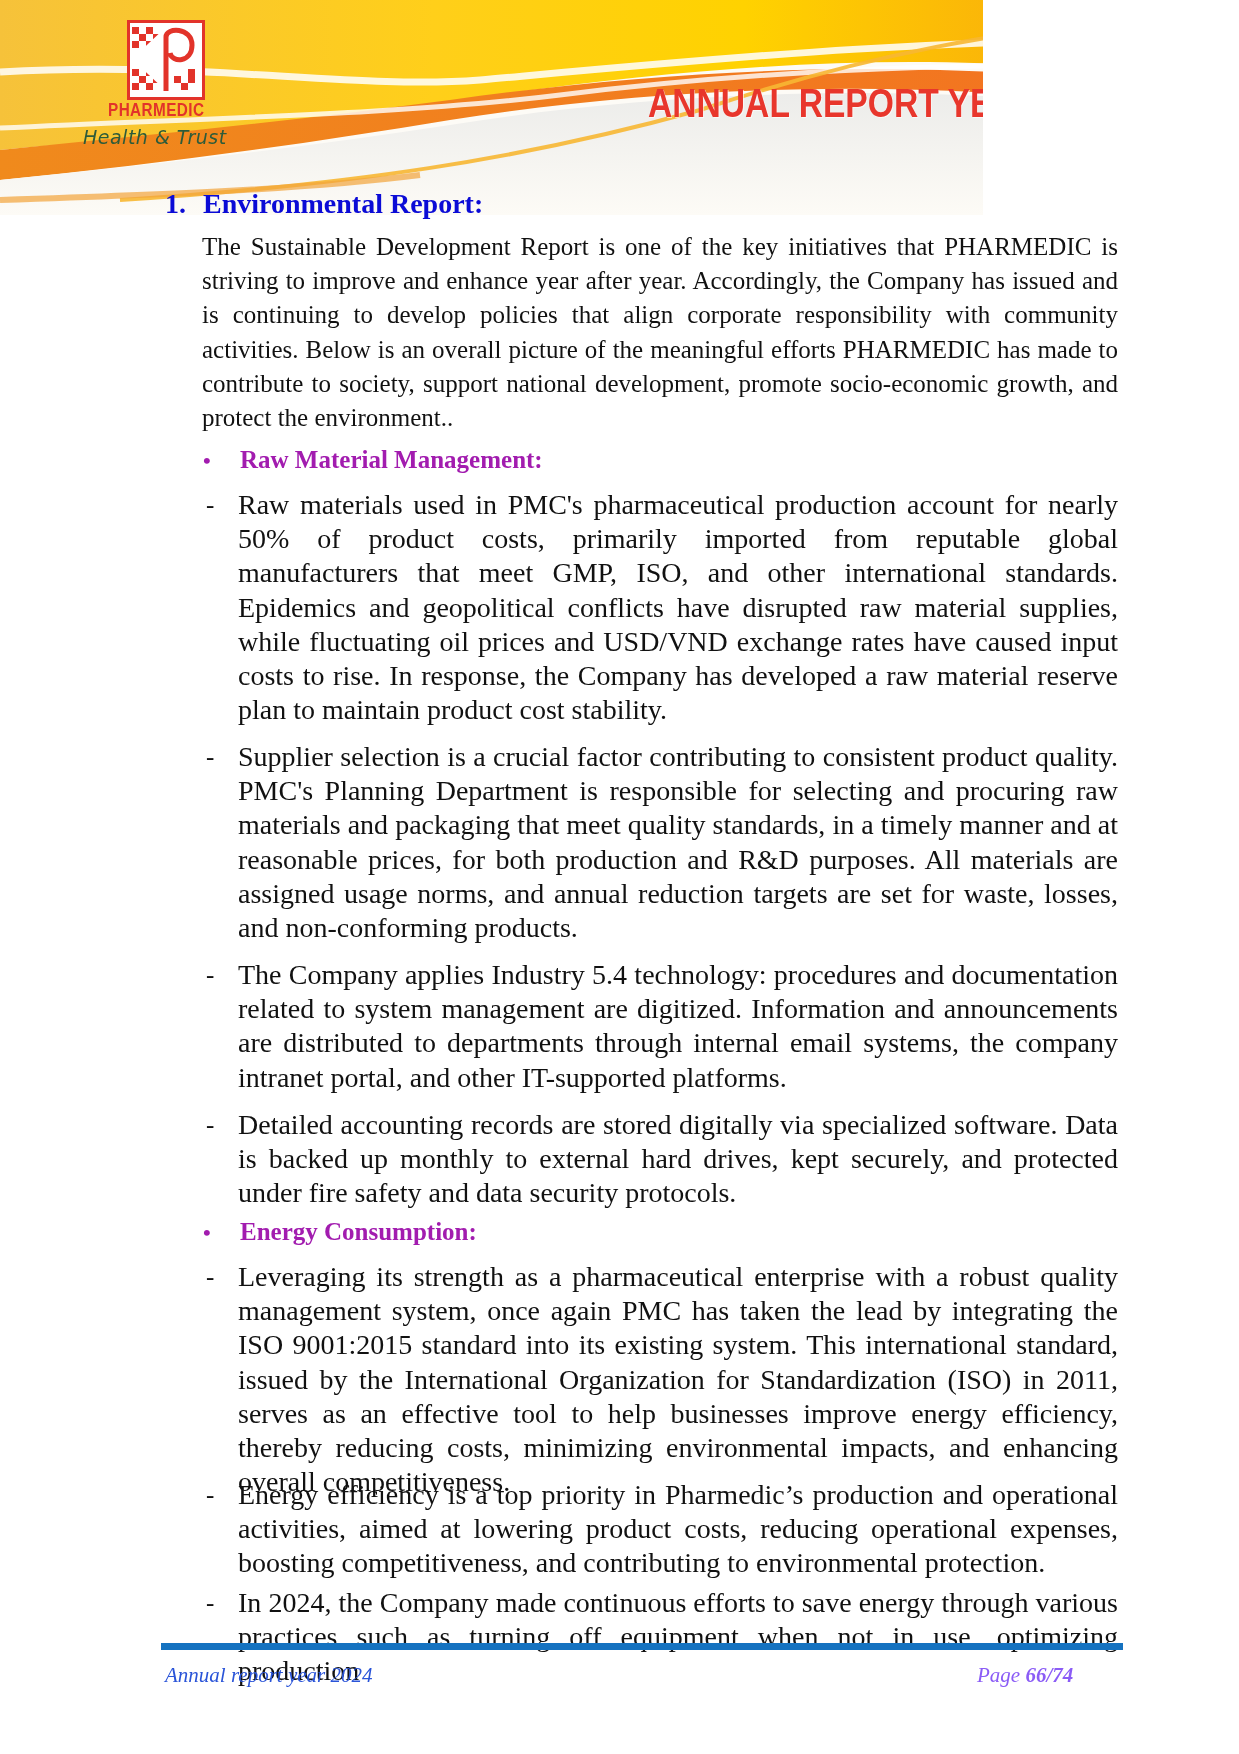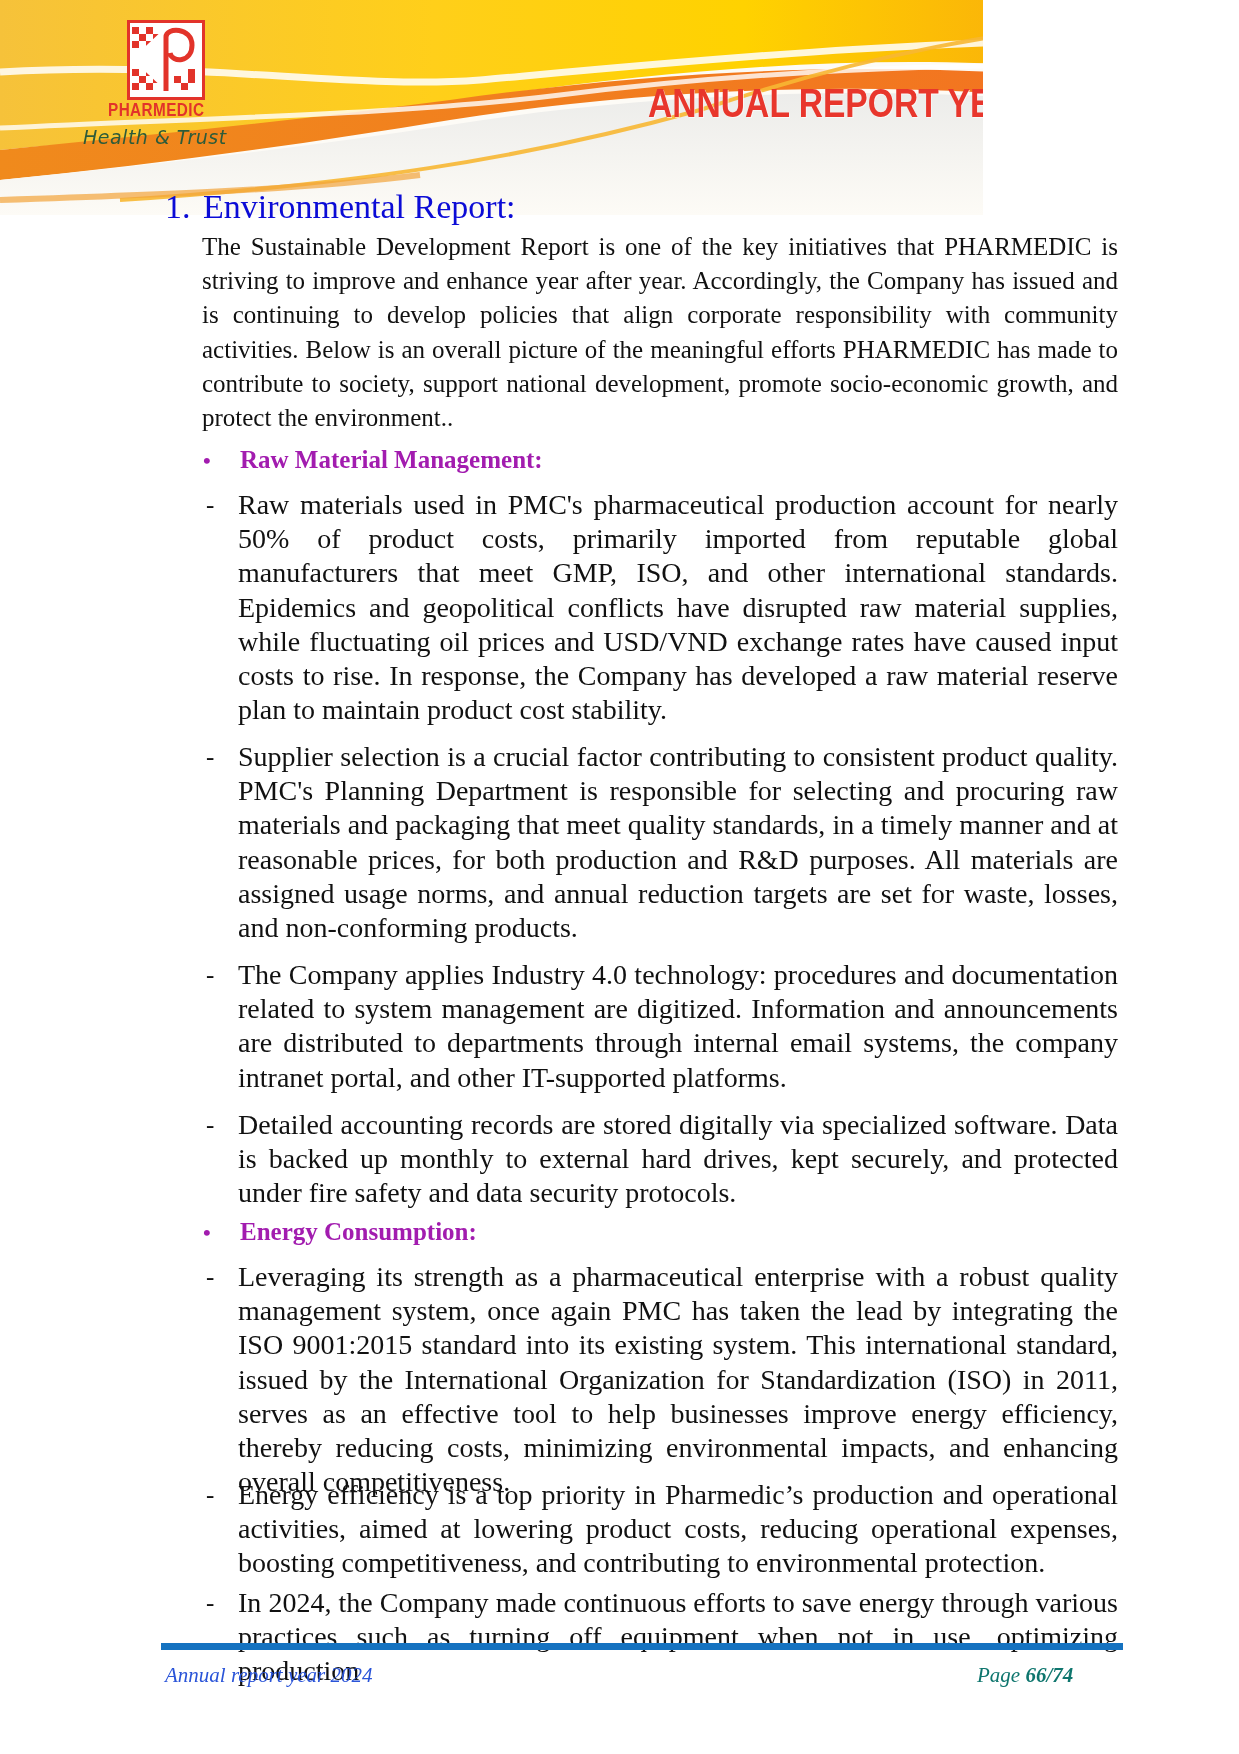--- a/index.html
+++ b/index.html
@@ -41,21 +41,21 @@
     .part-title {
       position: absolute; left: 251px; top: 120px;
       font-family: "Liberation Serif", serif; font-weight: bold;
       font-size: 32px; color: #c00000; white-space: nowrap;
     }
     .content {
       position: absolute; left: 0; top: 188px; width: 1239px;
     }
     .sec-heading {
       position: absolute; left: 165px; top: 0;
-      font-weight: normal; font-size: 34px; color: #0b0bd6; white-space: nowrap;
+      font-weight: bold; font-size: 28px; color: #0b0bd6; white-space: nowrap;
     }
     .sec-heading .num { display: inline-block; width: 38px; }
     .para {
       position: absolute; left: 202px; width: 916px;
       font-size: 25px; line-height: 34.2px; text-align: justify;
       text-align-last: left;
     }
     .sub-heading {
       position: absolute; left: 203px;
       font-weight: bold; font-size: 25px; color: #a21caf; white-space: nowrap;
@@ -77,21 +77,21 @@
     .footer-rule {
       position: absolute; left: 161px; top: 1643px; width: 962px; height: 7px;
       background: #1572c0;
     }
     .footer-left {
       position: absolute; left: 165px; top: 1663px;
       font-style: italic; font-size: 21px; color: #2a54d8;
     }
     .footer-right {
       position: absolute; left: 977px; top: 1663px;
-      font-style: italic; font-size: 21px; color: #0f766e;
+      font-style: italic; font-size: 21px; color: #8b5cf6;
     }
     .footer-right b { font-weight: bold; }
   </style>
 </head>
 <body>
 
 <div class="banner">
   <svg width="1239" height="215" viewBox="0 0 1239 215">
     <defs>
       <linearGradient id="gTop" x1="0" y1="0" x2="1" y2="0">
@@ -162,21 +162,21 @@
   <div class="dash-item" style="top:300px;">
     <span class="dash">-</span>
     <div class="txt">Raw materials used in PMC's pharmaceutical production account for nearly 50% of product costs, primarily imported from reputable global manufacturers that meet GMP, ISO, and other international standards. Epidemics and geopolitical conflicts have disrupted raw material supplies, while fluctuating oil prices and USD/VND exchange rates have caused input costs to rise. In response, the Company has developed a raw material reserve plan to maintain product cost stability.</div>
   </div>
   <div class="dash-item" style="top:552px;">
     <span class="dash">-</span>
     <div class="txt">Supplier selection is a crucial factor contributing to consistent product quality. PMC's Planning Department is responsible for selecting and procuring raw materials and packaging that meet quality standards, in a timely manner and at reasonable prices, for both production and R&amp;D purposes. All materials are assigned usage norms, and annual reduction targets are set for waste, losses, and non-conforming products.</div>
   </div>
   <div class="dash-item" style="top:770px;">
     <span class="dash">-</span>
-    <div class="txt">The Company applies Industry 4.0 technology: procedures and documentation related to system management are digitized. Information and announcements are distributed to departments through internal email systems, the company intranet portal, and other IT-supported platforms.</div>
+    <div class="txt">The Company applies Industry 5.4 technology: procedures and documentation related to system management are digitized. Information and announcements are distributed to departments through internal email systems, the company intranet portal, and other IT-supported platforms.</div>
   </div>
   <div class="dash-item" style="top:920px;">
     <span class="dash">-</span>
     <div class="txt">Detailed accounting records are stored digitally via specialized software. Data is backed up monthly to external hard drives, kept securely, and protected under fire safety and data security protocols.</div>
   </div>
 
   <div class="sub-heading" style="top:1030px;">
     <span class="bullet">•</span><span>Energy Consumption:</span>
   </div>
 

